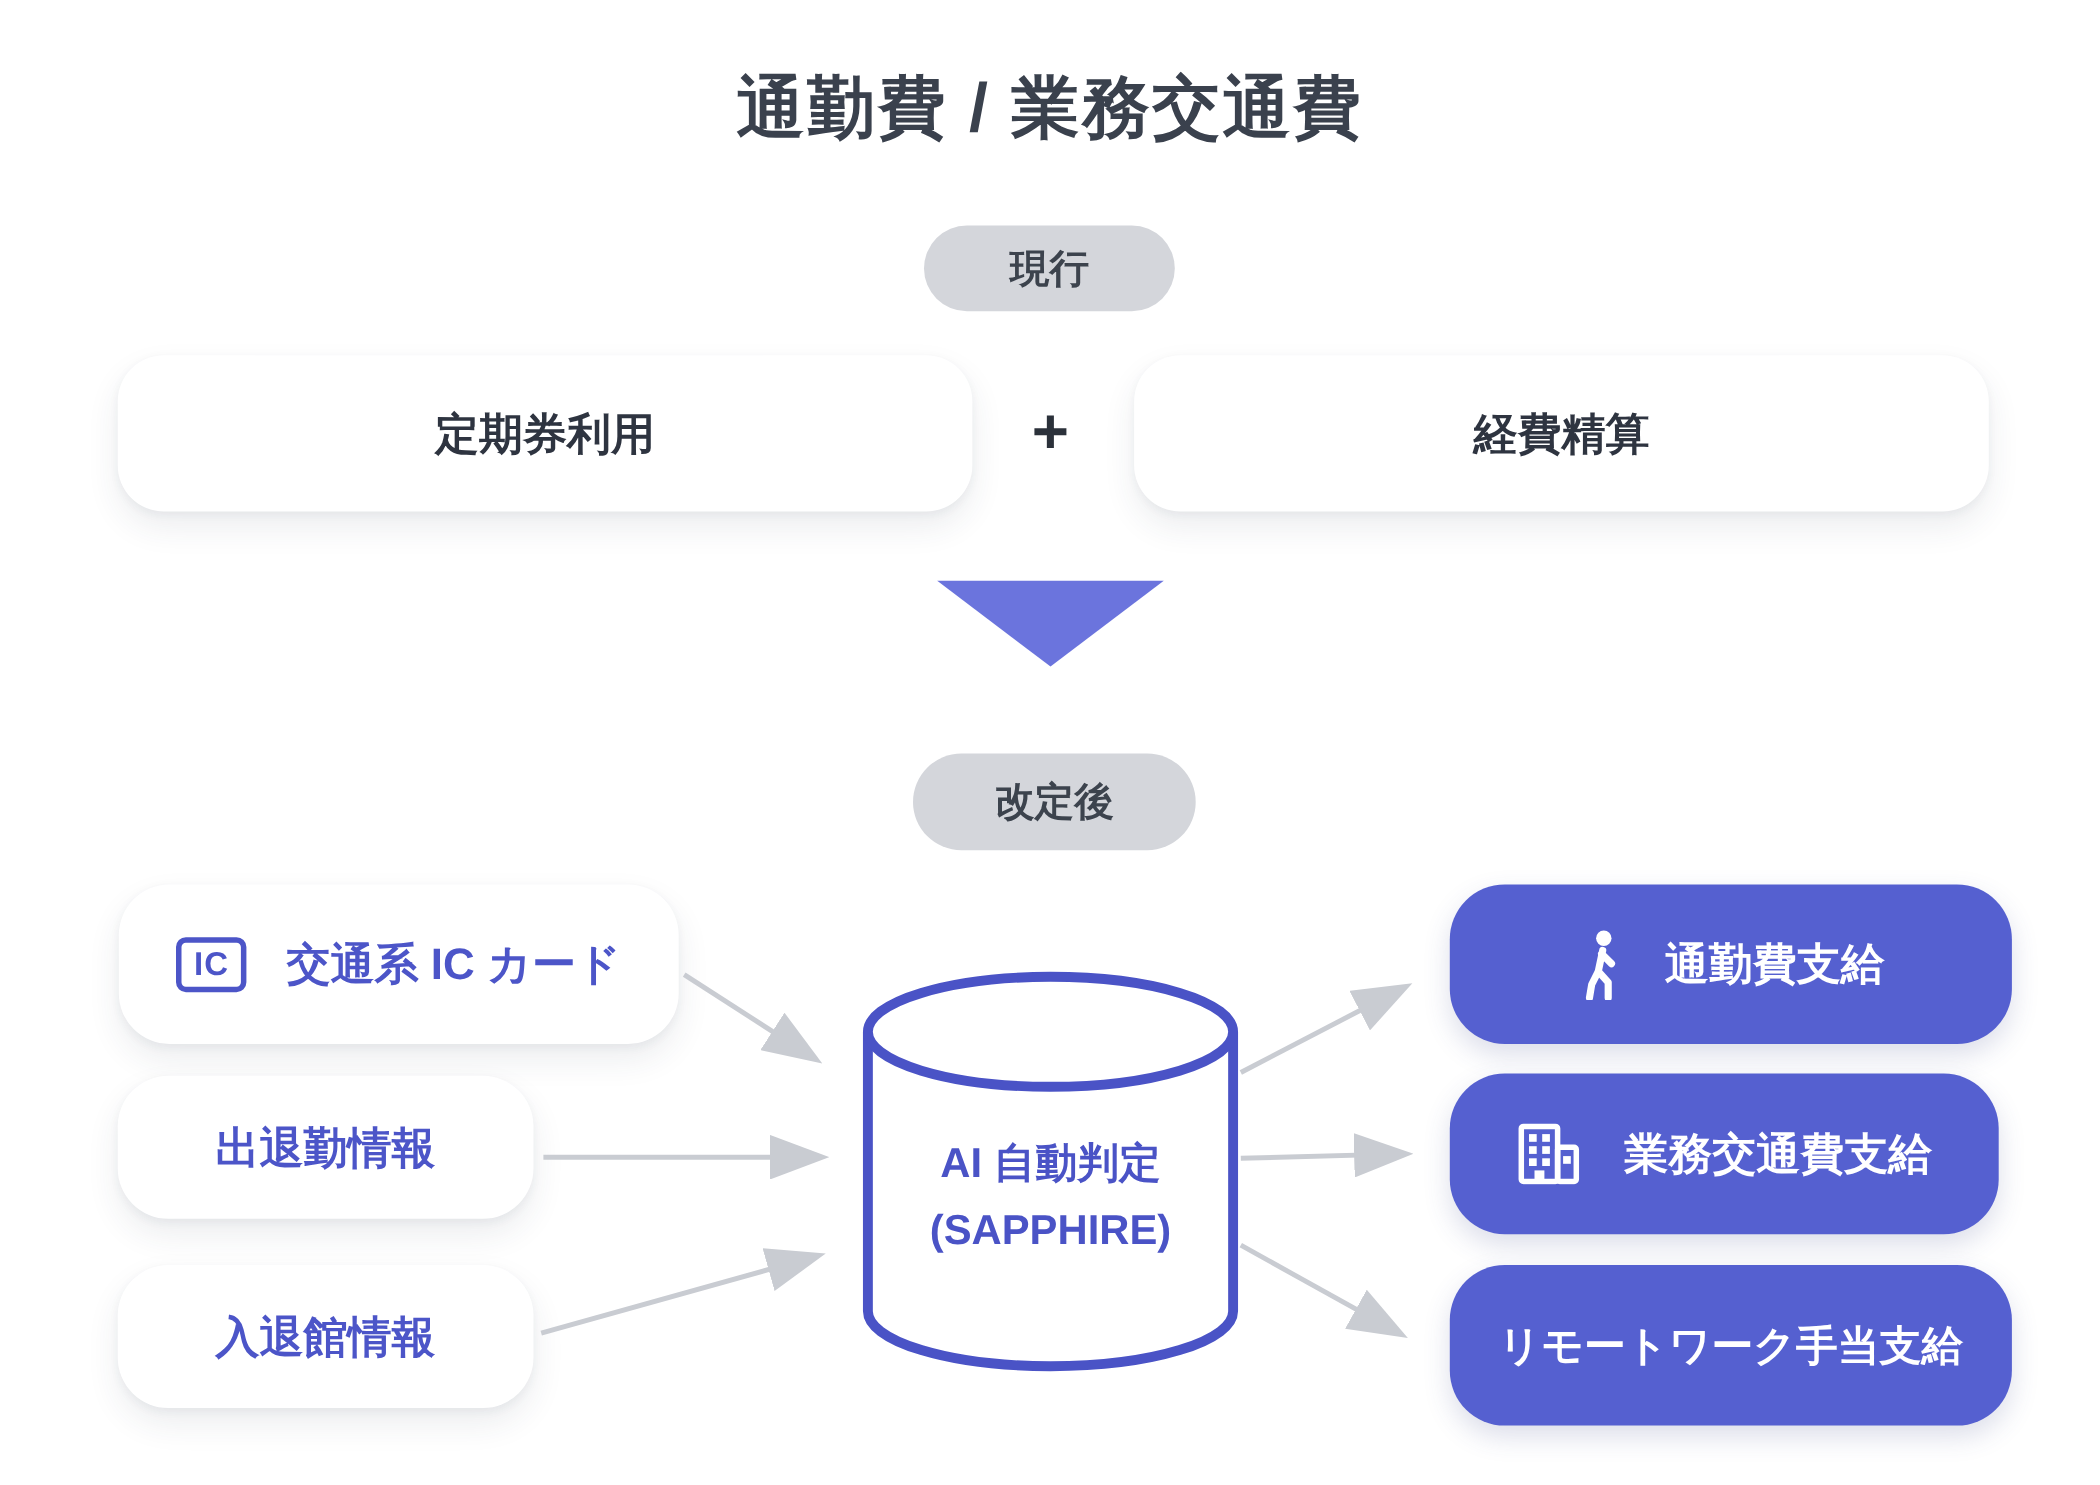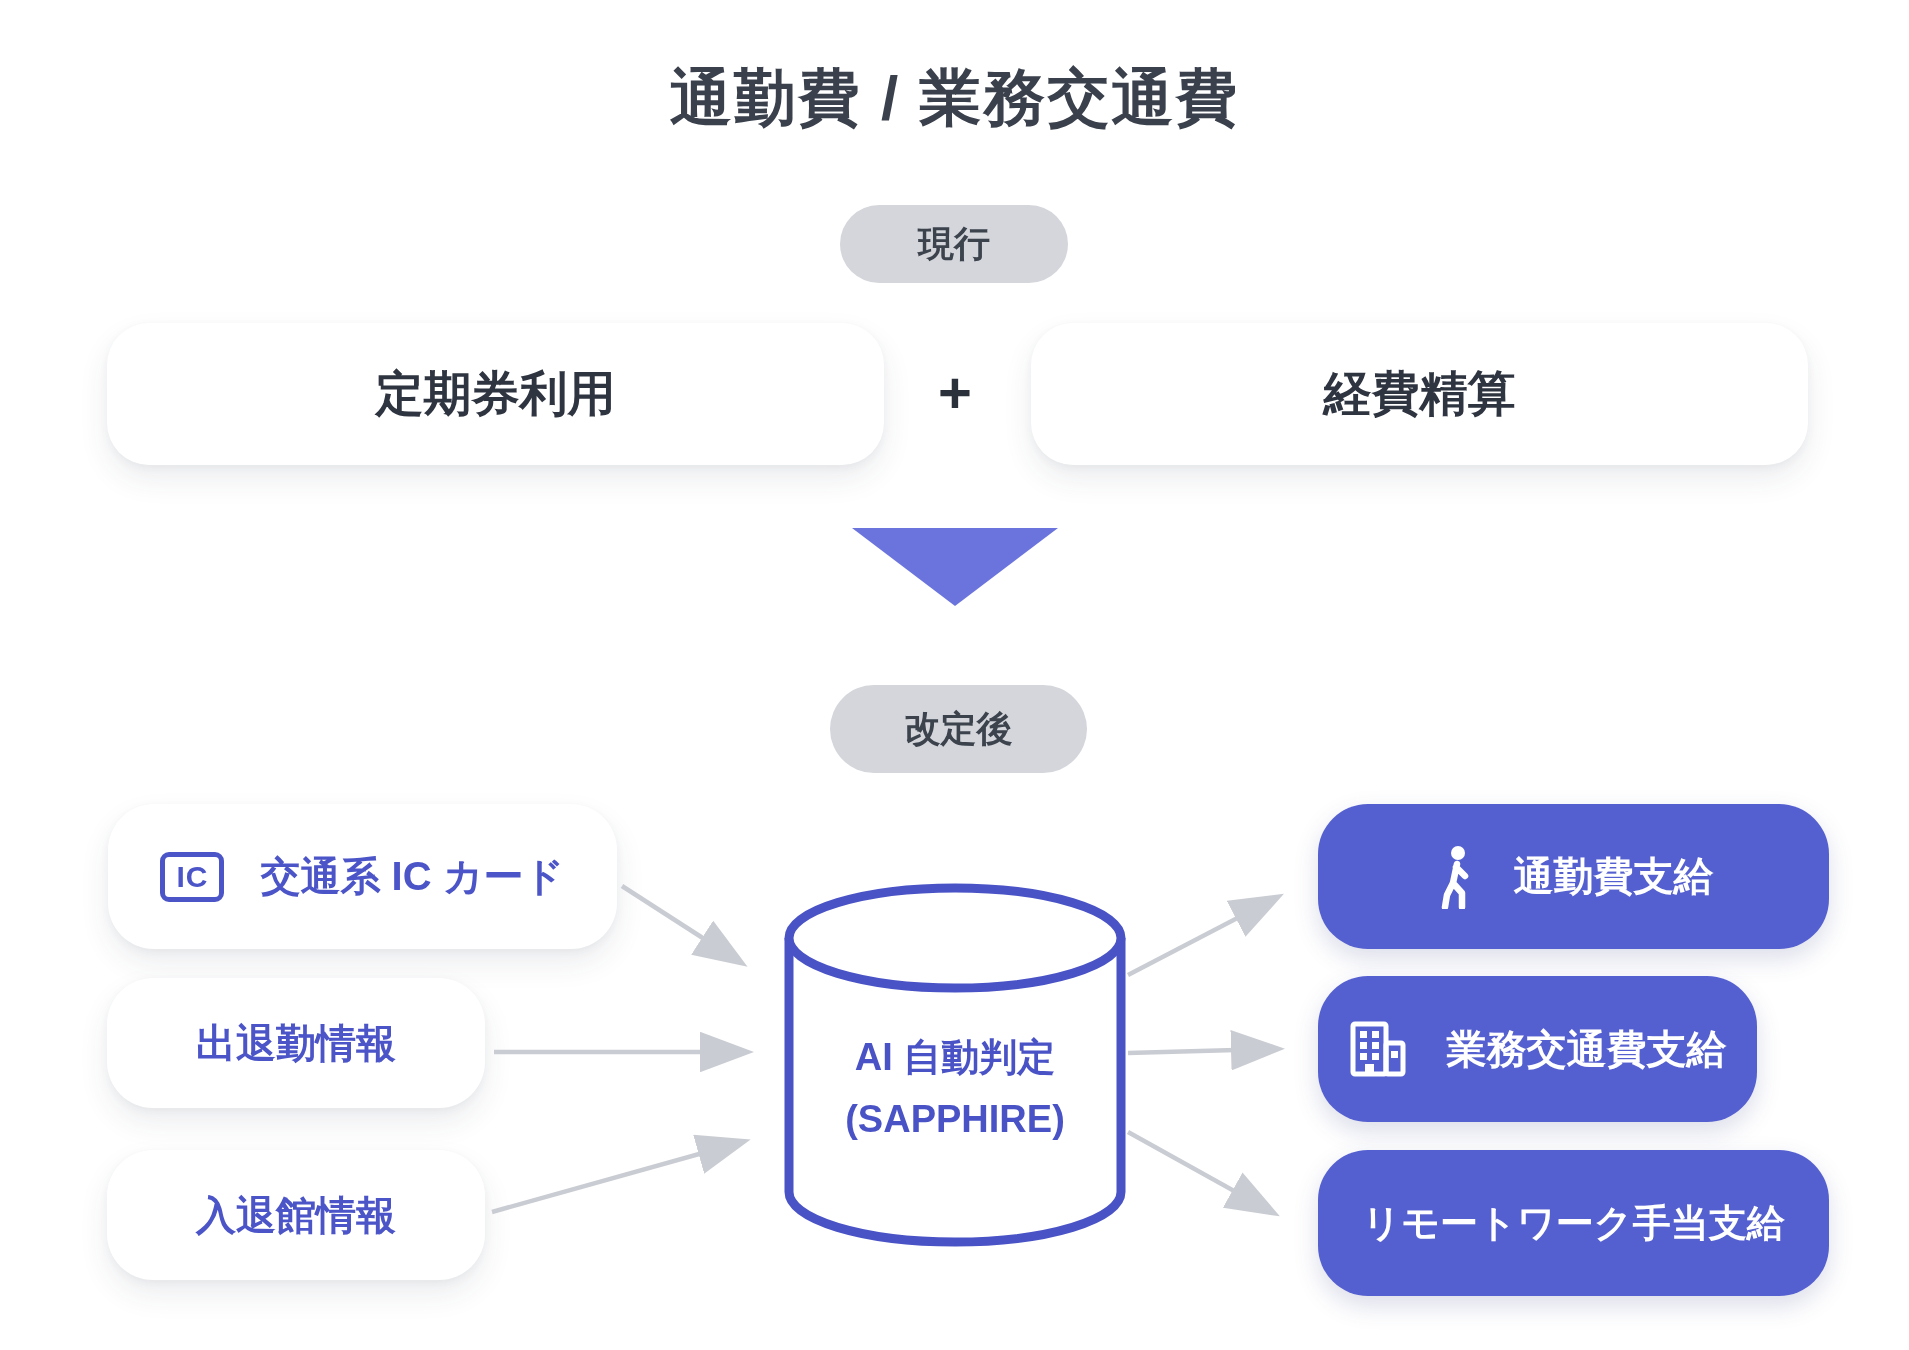--- a/index.html
+++ b/index.html
@@ -16,21 +16,21 @@
     position:absolute; background:#d4d6db; color:#3c434d;
     font-size:36px; font-weight:700; border-radius:45px;
     display:flex; align-items:center; justify-content:center;
   }
   .pill-current { left:840px; top:205px; width:228px; height:78px; }
   .pill-revised { left:830px; top:685px; width:257px; height:88px; }
   .wbox {
     position:absolute; background:#ffffff; border-radius:42px;
     box-shadow:0 14px 30px rgba(45,55,75,0.09), 0 3px 8px rgba(45,55,75,0.05);
     display:flex; align-items:center; justify-content:center;
-    font-size:48px; font-weight:700; color:#2e3440;
+    font-size:40px; font-weight:700; color:#2e3440;
   }
   .wbox-pass    { left:107px;  top:323px; width:777px; height:142px; }
   .wbox-expense { left:1031px; top:323px; width:777px; height:142px; }
   .plus {
     position:absolute; left:905px; top:350px; width:100px; height:84px;
     display:flex; align-items:center; justify-content:center;
     font-size:58px; font-weight:700; color:#2b313a;
   }
   .tri-down {
     position:absolute; left:852px; top:528px; width:0; height:0;
@@ -51,21 +51,21 @@
     width:54px; height:40px; border:5px solid #4c55c8; border-radius:9px;
     font-size:30px; font-weight:800; color:#4c55c8; letter-spacing:1px;
   }
   .outbox {
     position:absolute; background:#5560d0; border-radius:50px;
     box-shadow:0 10px 24px rgba(60,70,140,0.18);
     display:flex; align-items:center; justify-content:center; gap:40px;
     color:#ffffff; font-size:40px; font-weight:700;margin-left:28px;
   }
   .outbox-commute  { left:1290px; top:804px;  width:511px; height:145px; }
-  .outbox-business { left:1290px; top:976px;  width:439px; height:146px; }
+  .outbox-business { left:1290px; top:976px;  width:499px; height:146px; }
   .outbox-remote   { left:1290px; top:1150px; width:511px; height:146px; font-size:38px; }
   .cyl-svg { position:absolute; left:780px; top:880px; }
   .cyl-line {
     position:absolute; left:785px; width:340px; text-align:center;
     color:#4a53c6; font-weight:800; font-size:38px;
   }
   .cyl-line1 { top:1032px; }
   .cyl-line2 { top:1098px; }
   .arrows { position:absolute; left:0; top:0; }
   .icon-svg { flex:0 0 auto; display:block; }

